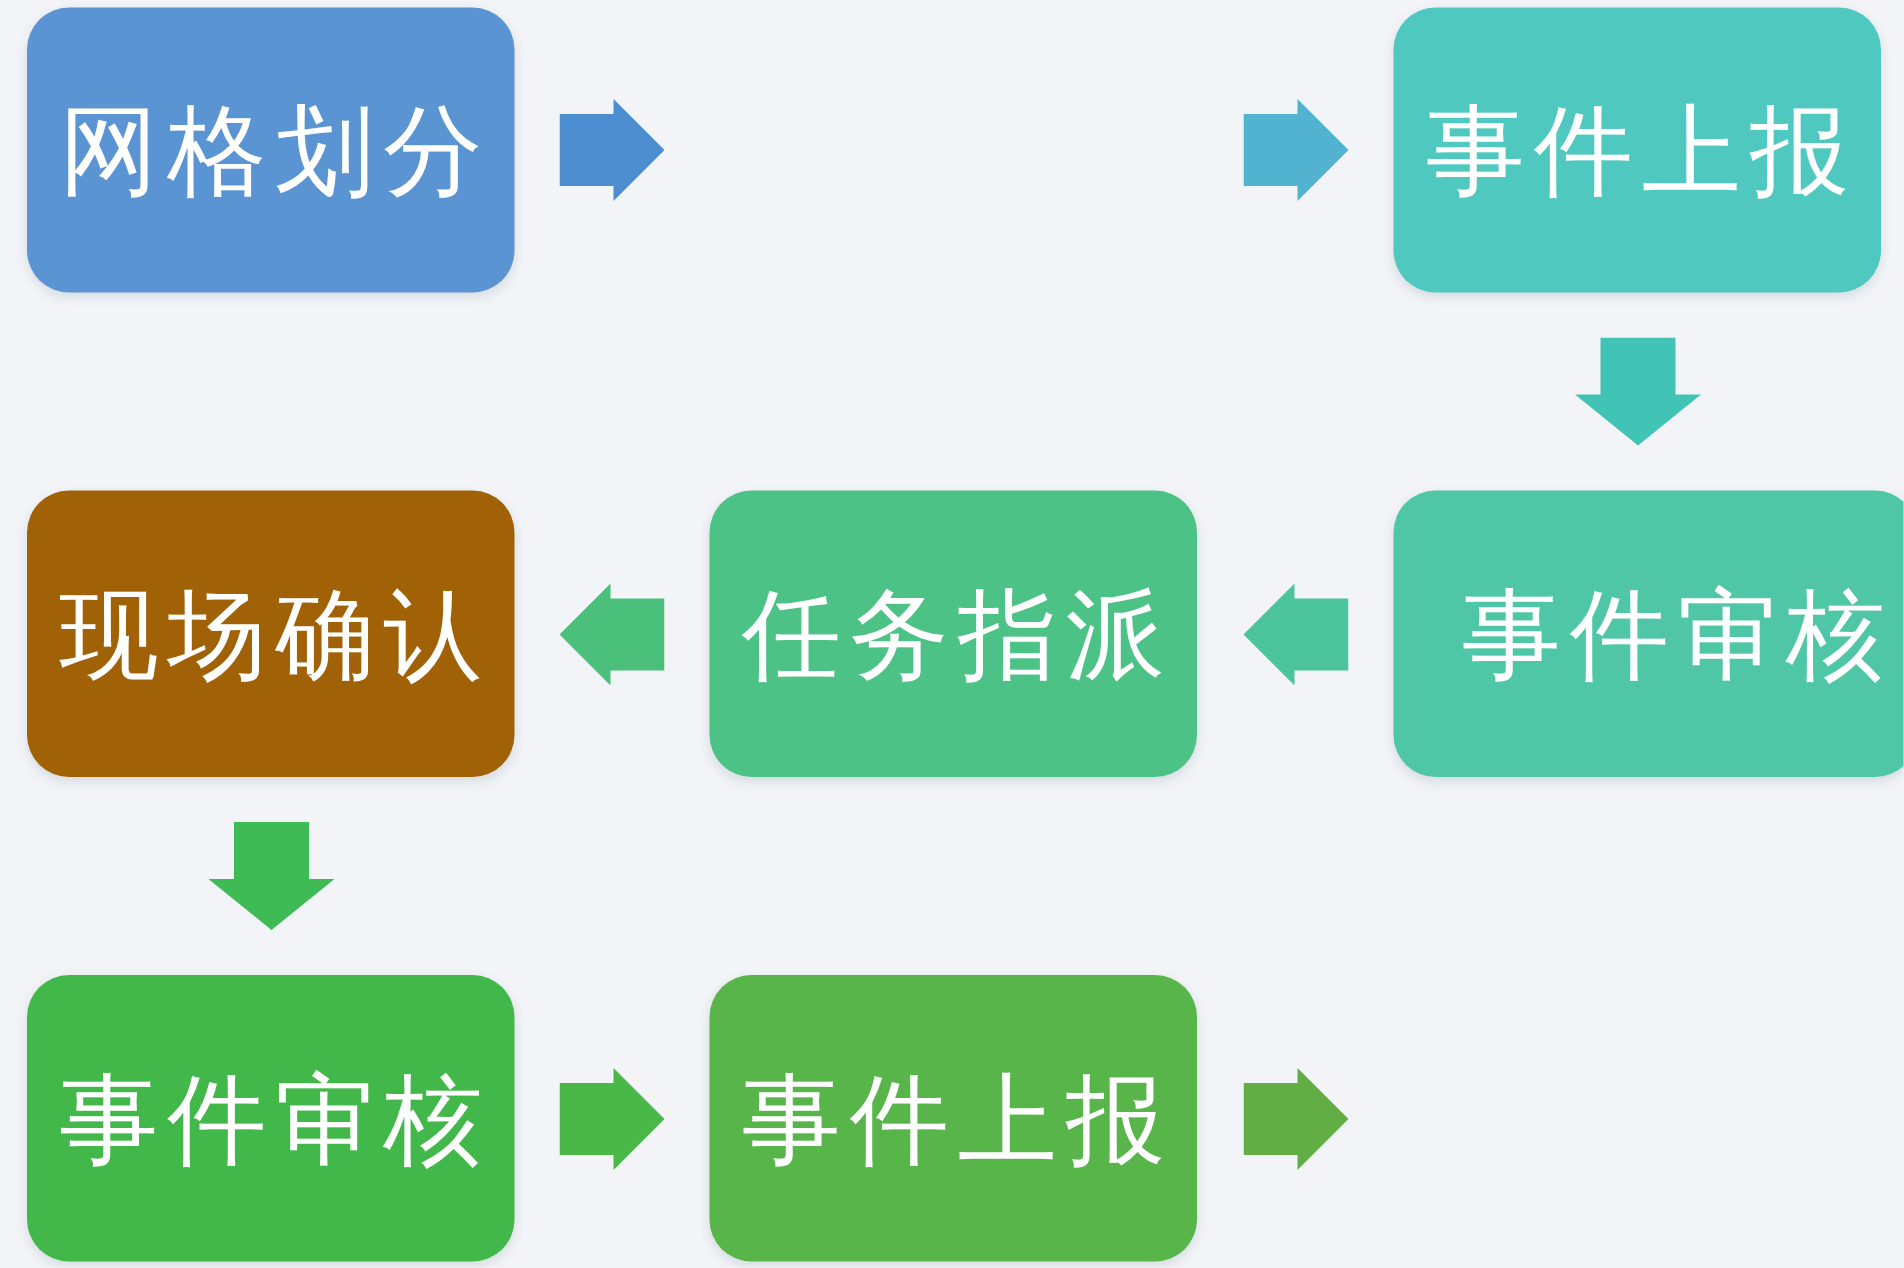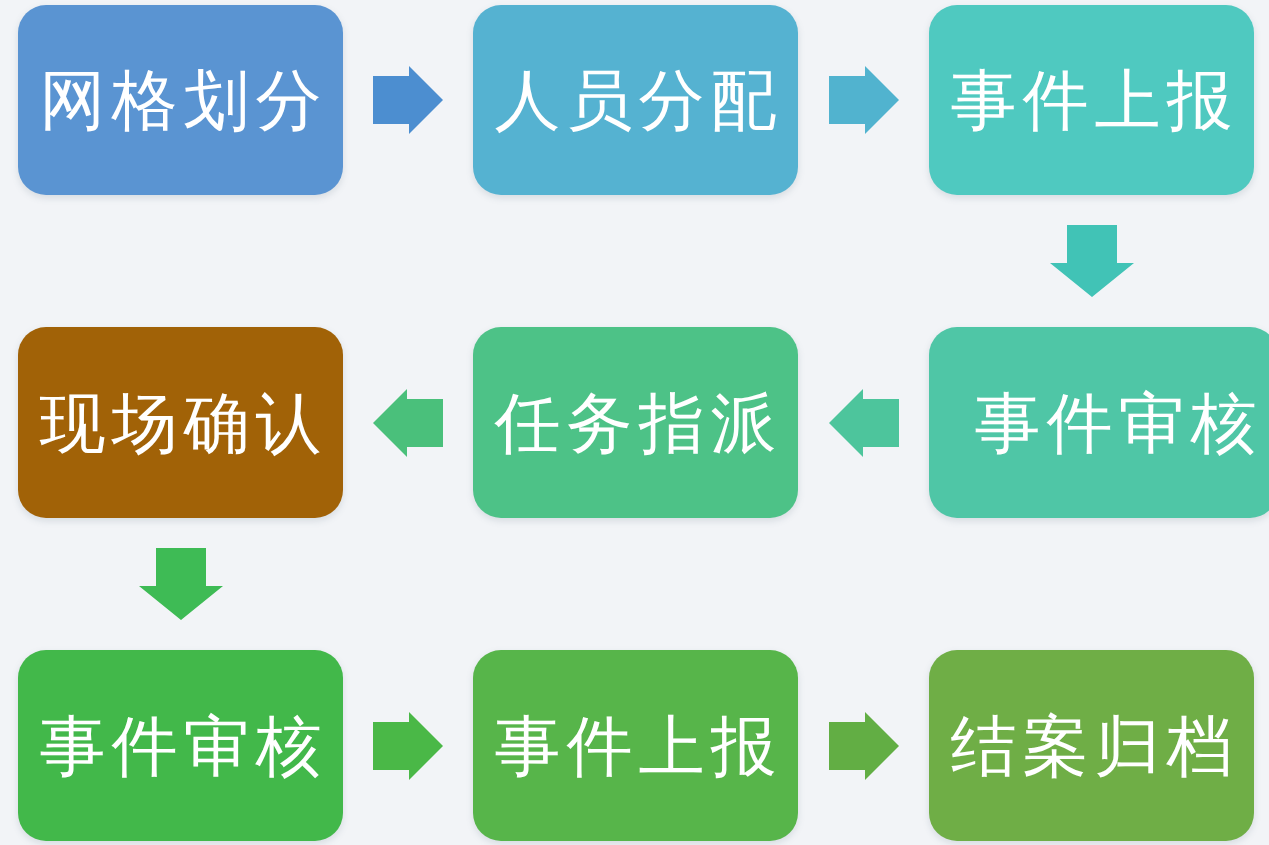--- a/index.html
+++ b/index.html
@@ -40,43 +40,37 @@
     line-height: 0;
   }
 </style>
 </head>
 <body>
 
 <div id="canvas">
     <div class="flow-node" style="left: 18px; top: 5px; width: 325px; height: 190px; background: rgb(90, 148, 210);">
       <span class="label">网格划分</span>
     </div>
-    <div class="flow-node" style="left: 473px; top: 5px; width: 325px; height: 190px; background: rgb(85, 178, 209);">
-      <span class="label">人员分配</span>
-    </div>
     <div class="flow-node" style="left: 929px; top: 5px; width: 325px; height: 190px; background: rgb(79, 201, 192);">
       <span class="label">事件上报</span>
     </div>
     <div class="flow-node" style="left: 929px; top: 327px; width: 325px; height: 191px; background: rgb(79, 198, 166); padding-left: 24px;">
       <span class="label">事件审核</span>
     </div>
     <div class="flow-node" style="left: 473px; top: 327px; width: 325px; height: 191px; background: rgb(77, 194, 135);">
       <span class="label">任务指派</span>
     </div>
     <div class="flow-node" style="left: 18px; top: 327px; width: 325px; height: 191px; background: #a16207;">
       <span class="label">现场确认</span>
     </div>
     <div class="flow-node" style="left: 18px; top: 650px; width: 325px; height: 191px; background: rgb(66, 184, 74);">
       <span class="label">事件审核</span>
     </div>
     <div class="flow-node" style="left: 473px; top: 650px; width: 325px; height: 191px; background: rgb(87, 181, 74);">
       <span class="label">事件上报</span>
-    </div>
-    <div class="flow-node" style="left: 929px; top: 650px; width: 325px; height: 191px; background: rgb(111, 174, 70);">
-      <span class="label">结案归档</span>
     </div>
     <div class="connector" style="left: 373px; top: 66px;"><svg width="70" height="68" viewBox="0 0 70 68">
         <polygon points="0,10 36,10 36,0 70,34 36,68 36,58 0,58" fill="#4c8ed0"></polygon>
       </svg></div>
     <div class="connector" style="left: 828.5px; top: 66px;"><svg width="70" height="68" viewBox="0 0 70 68">
         <polygon points="0,10 36,10 36,0 70,34 36,68 36,58 0,58" fill="#51b3cf"></polygon>
       </svg></div>
     <div class="connector" style="left: 1049.5px; top: 225px;"><svg width="84" height="72" viewBox="0 0 84 72">
         <polygon points="17,0 67,0 67,38 84,38 42,72 0,38 17,38" fill="#41c3b6"></polygon>
       </svg></div>

